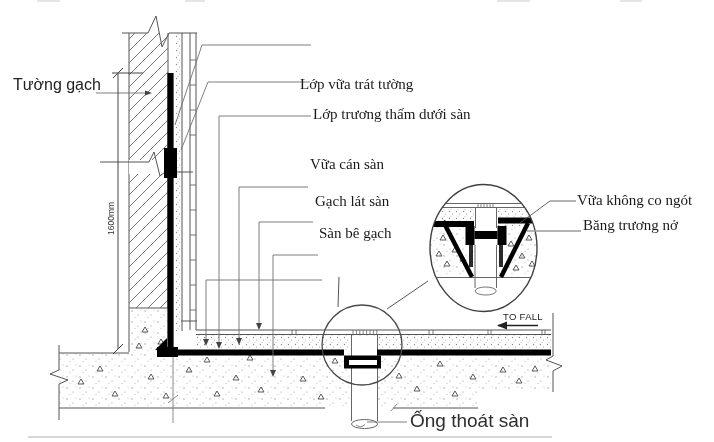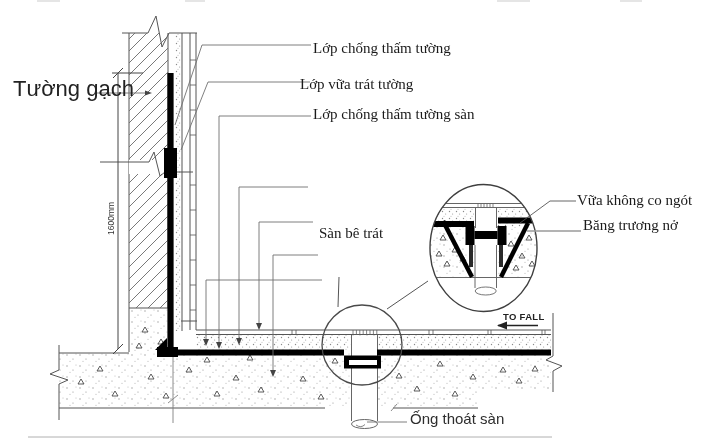--- a/index.html
+++ b/index.html
@@ -212,29 +212,30 @@
 
   <g>
     <path d="M498,325.5 H538" stroke="#222222" stroke-width="1.4" fill="none"></path>
     <polygon points="497,325.5 507,321.5 507,329.5" fill="#222222"></polygon>
   </g>
 
   <path d="M28,437 H552" stroke="#b0b0b0" stroke-width="1" fill="none"></path>
   <path d="M37,1 H60 M185,1 H205 M497,1 H530 M620,1 H642" stroke="#cccccc" stroke-width="1.2" fill="none"></path>
 </svg>
 
-<div class="lbl sans" style="left:13px;top:76px;font-size:22px;color:#222">Tường gạch</div>
+<div class="lbl sans" style="left:13px;top:76px;font-size:16px;color:#222">Tường gạch</div>
 
 <div class="lbl sans" style="left:107px;top:235px;font-size:8.5px;color:#333;transform:rotate(-90deg);transform-origin:0 0;">1600mm</div>
 
-<div class="lbl serif" style="left:313px;top:40px">Lớp chống thấm tường</div>
 <div class="lbl serif" style="left:300px;top:76px">Lớp vữa trát tường</div>
-<div class="lbl serif" style="left:313px;top:106px">Lớp chống thấm tường sàn</div>
-<div class="lbl serif" style="left:319px;top:225px">Sàn bê trát</div>
+<div class="lbl serif" style="left:313px;top:106px">Lớp trương thấm dưới sàn</div>
+<div class="lbl serif" style="left:310px;top:156px">Vữa cán sàn</div>
+<div class="lbl serif" style="left:315px;top:193px">Gạch lát sàn</div>
+<div class="lbl serif" style="left:319px;top:225px">Sàn bê gạch</div>
 
 <div class="lbl serif" style="left:577px;top:192px">Vữa không co ngót</div>
 <div class="lbl serif" style="left:583px;top:217px">Băng trương nở</div>
 
-<div class="lbl sans" style="left:503px;top:312px;font-size:9.5px;font-weight:700;color:#222;letter-spacing:0.3px">TO FALL</div>
-
-<div class="lbl sans" style="left:410px;top:410px;font-size:15px;color:#2e2e2e">Ống thoát sàn</div>
+<div class="lbl sans" style="left:503px;top:312px;font-size:9.5px;font-weight:400;color:#222;letter-spacing:0.3px">TO FALL</div>
+
+<div class="lbl sans" style="left:410px;top:410px;font-size:19px;color:#2e2e2e">Ống thoát sàn</div>
 
 </div>
 
 </body></html>

